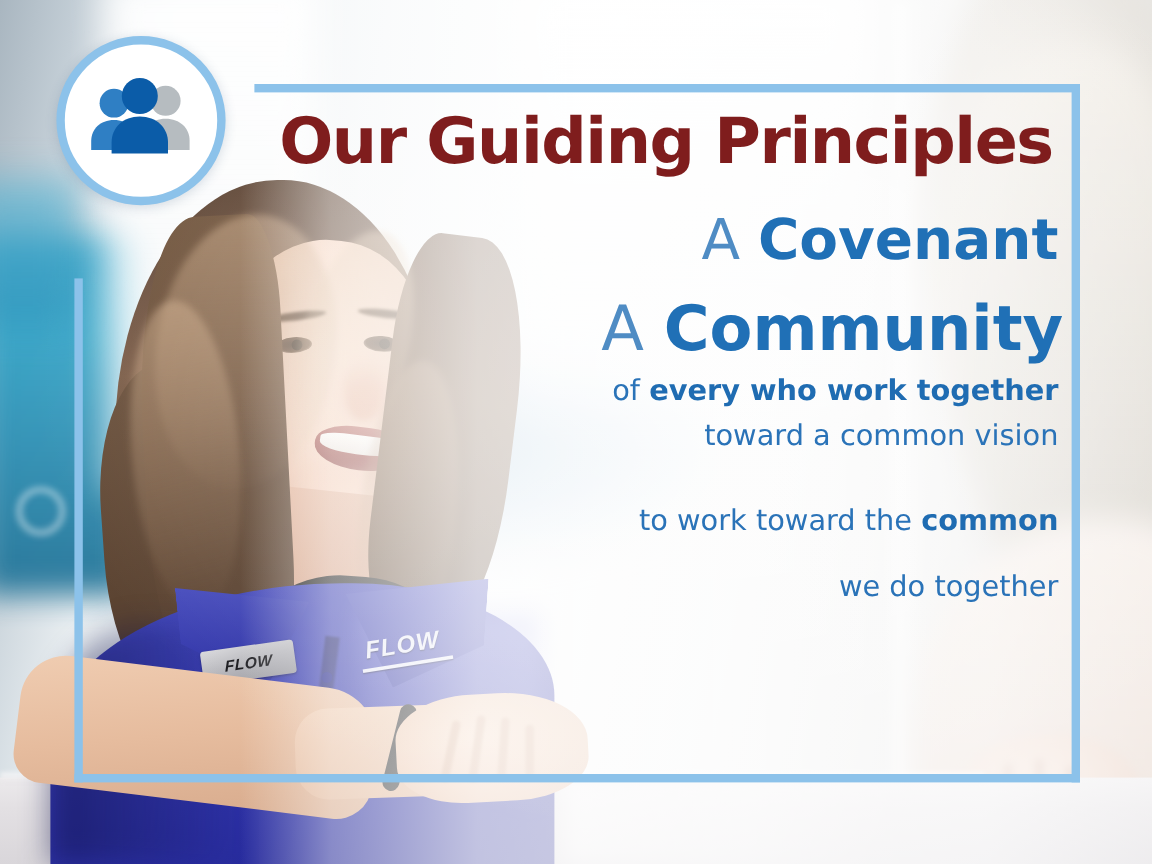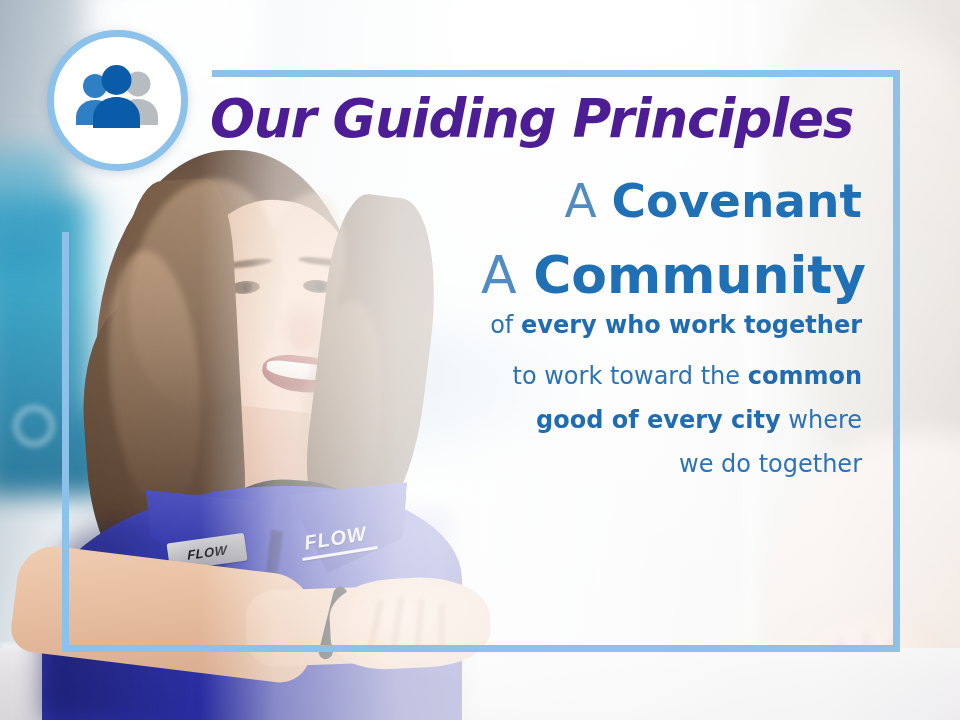--- a/index.html
+++ b/index.html
@@ -389,33 +389,33 @@
     background:#ffffff;
     border:7px solid #8cc2ea;
     display:flex; align-items:center; justify-content:center;
     box-shadow:0 2px 10px rgba(40,70,110,.18);
   }
   .badge svg { display:block; }
 
   
   .headline {
     position:absolute; left:210px; top:92px; width:690px;
+    text-align:center;
     font-family:"DejaVu Sans", sans-serif;
     font-weight:700;
     font-size:53px;
     line-height:1;
     letter-spacing:-1.2px;
-    color:#4c1d95;
-    font-style:italic;
+    color:#7f1d1d;
   }
 
   .principles {
     position:absolute; left:200px; top:176px; width:700px;
     text-align:right;
-    padding-right:38px;
+    padding-right:18px;
   }
   .principle { margin-bottom:6px; }
 
   .p-head {
     font-family:"DejaVu Sans", sans-serif;
     line-height:1.06;
     color:#2a73b8;
     white-space:nowrap;
   }
   .p-head .art {
@@ -434,24 +434,24 @@
     font-family:"DejaVu Sans", sans-serif;
     font-weight:400;
     font-size:24px;
     line-height:1.30;
     color:#2a73b8;
     margin-top:7px;
   }
   .p-sub b { font-weight:700; color:#1f6cb2; }
 
   .p1 { margin-bottom:22px; }
-  .p2 { margin-bottom:20px; }
+  .p2 { margin-bottom:40px; }
   .p2 .p-head { margin-right:-4px; }
   .p3 .p-head { margin-right:-2px; }
-  .p3 .p-sub { margin-top:13px; }
+  .p3 .p-sub { margin-top:24px; }
 </style>
 </head>
 <body>
 
 <div id="stage">
 
   <div class="photo">
     <div class="bg-room"></div>
     <div class="bg-bluepanel"></div>
     <div class="bg-bluepanel2"></div>
@@ -557,21 +557,21 @@
 
   <div class="headline">Our Guiding Principles</div>
 
   <div class="principles" id="principles-root">
       <div class="principle p1">
         <div class="p-head"><span class="art">A </span><span class="word">Covenant</span></div>
       </div>
       <div class="principle p2">
         <div class="p-head"><span class="art">A </span><span class="word">Community</span></div>
         <div class="p-sub"><span>of </span><b>every who work together</b></div>
+        <div class="p-sub"><span>toward a common vision</span></div>
       </div>
       <div class="principle p3">
         <div class="p-sub"><span>to work toward the </span><b>common</b></div>
-        <div class="p-sub"><b>good of every city</b><span> where</span></div>
         <div class="p-sub"><span>we do together</span></div>
       </div>
     </div>
 
 </div>
 
 </body></html>

